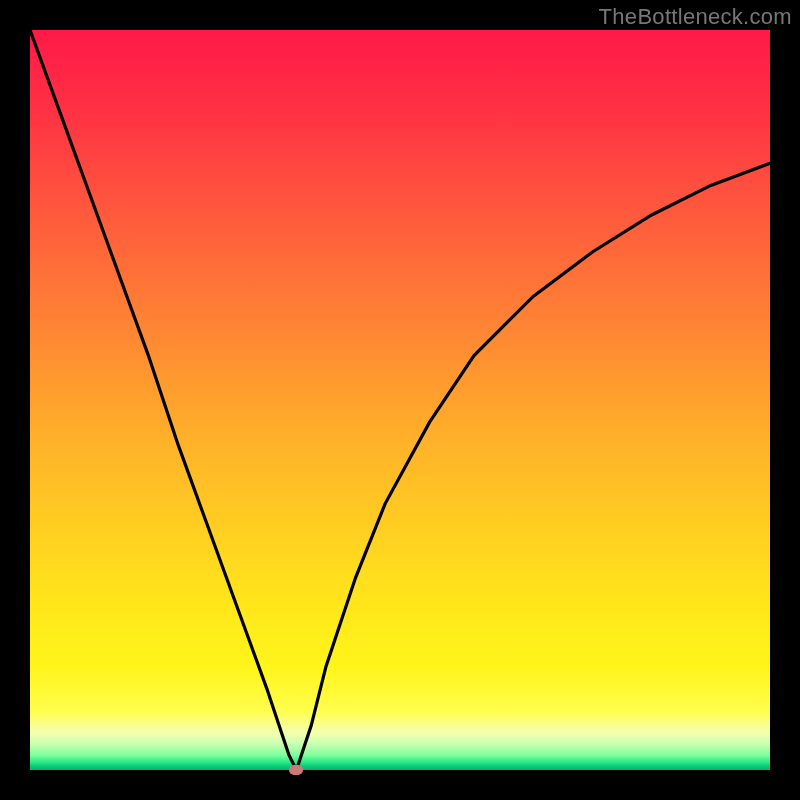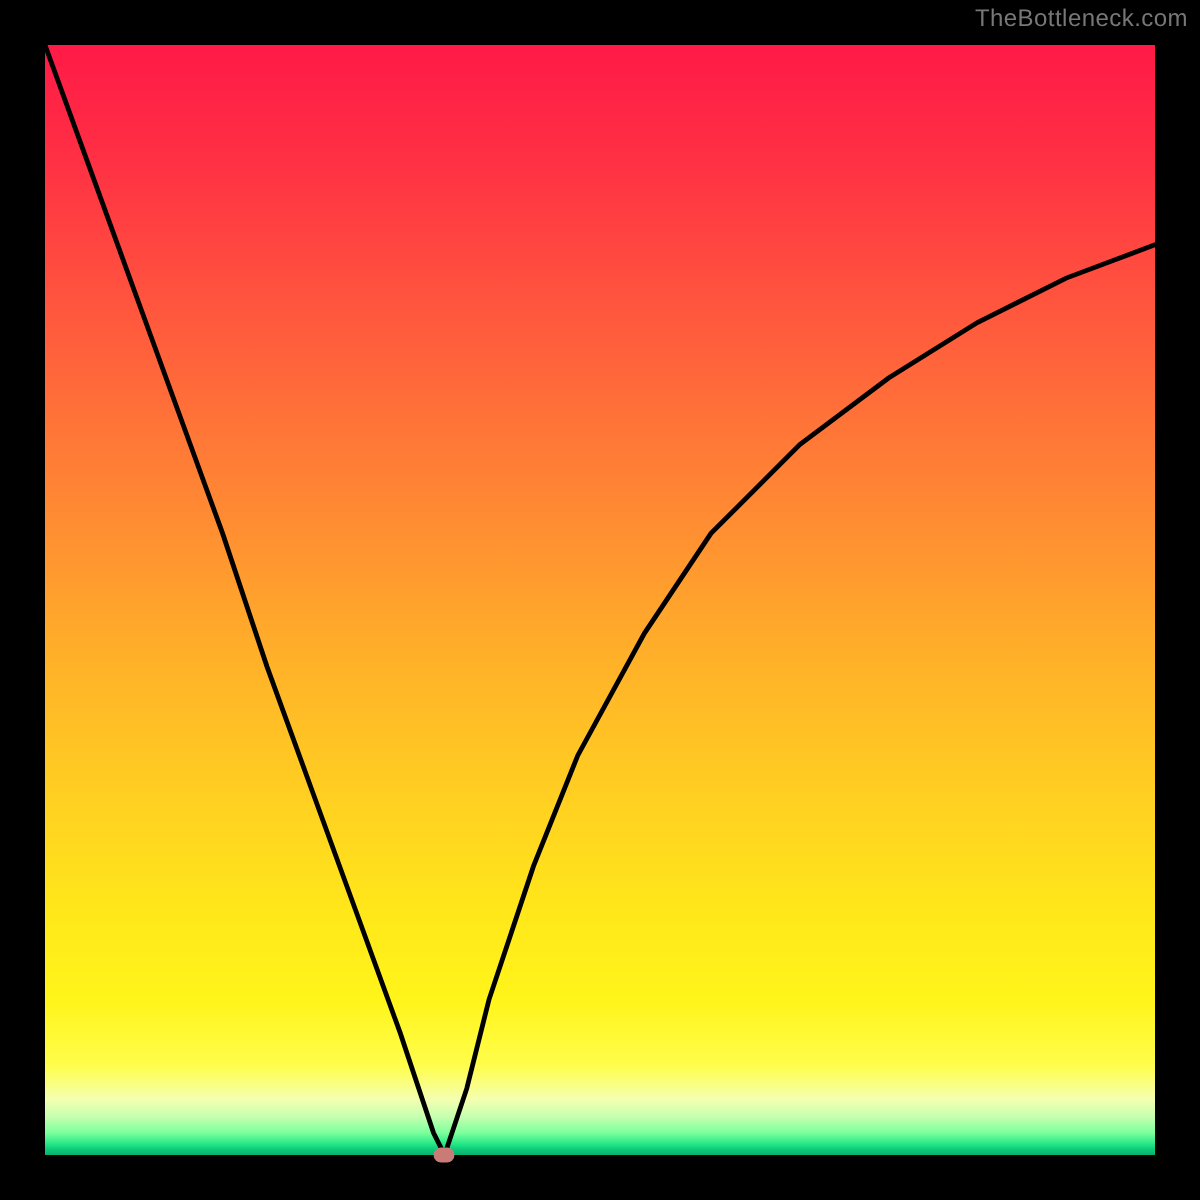--- a/index.html
+++ b/index.html
@@ -15,21 +15,21 @@
     position: relative;
     width: 800px;
     height: 800px;
     background: #000;
   }
   .watermark {
     position: absolute;
     top: 4px;
     right: 8px;
     color: #777;
-    font-size: 16px;
+    font-size: 22px;
     font-weight: 500;
     z-index: 10;
     letter-spacing: 0.3px;
   }
   .plot {
     position: absolute;
     left: 30px;
     top: 30px;
     width: 740px;
     height: 740px;

